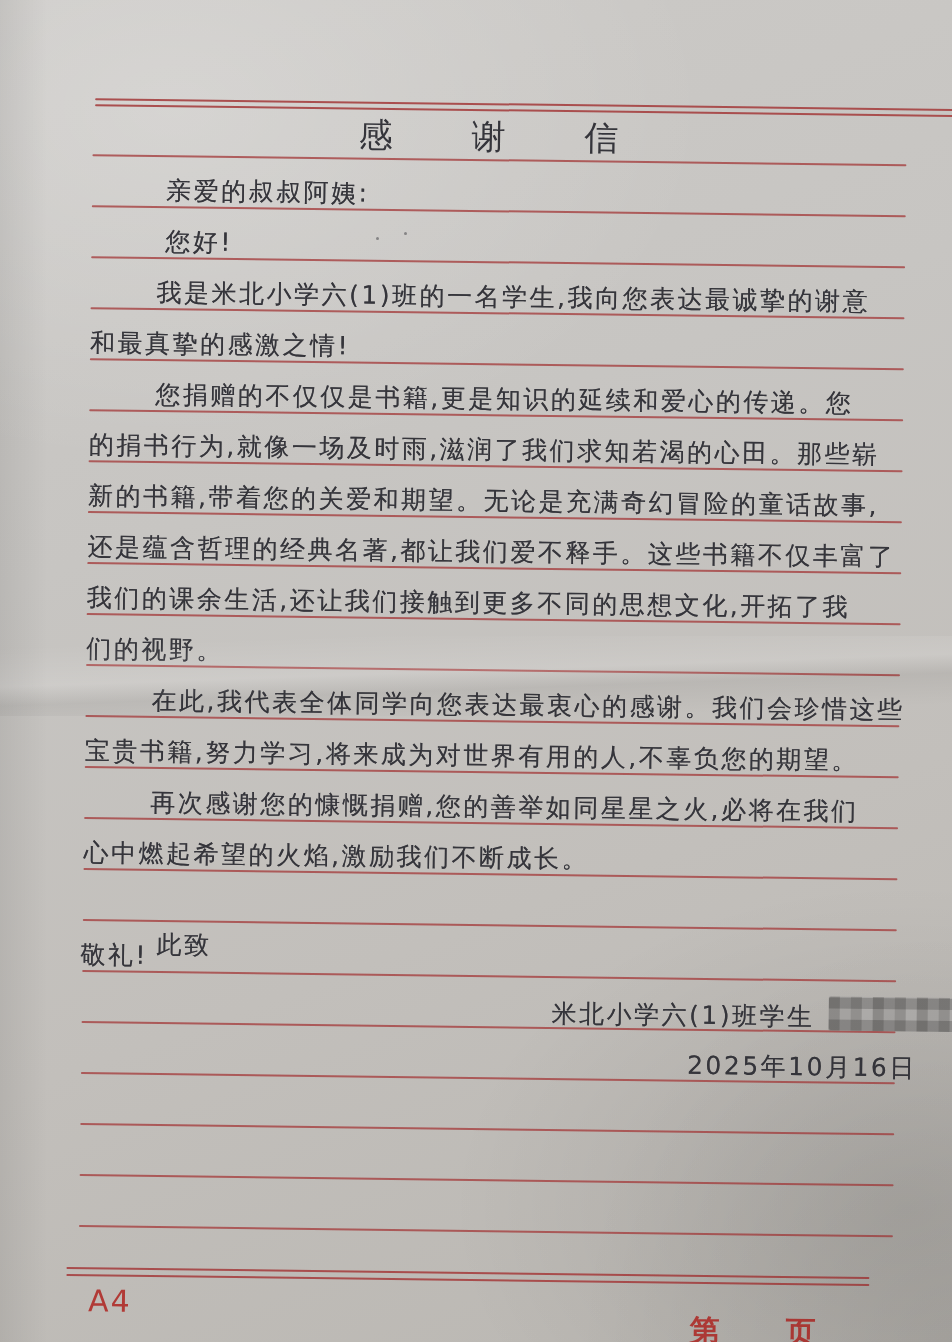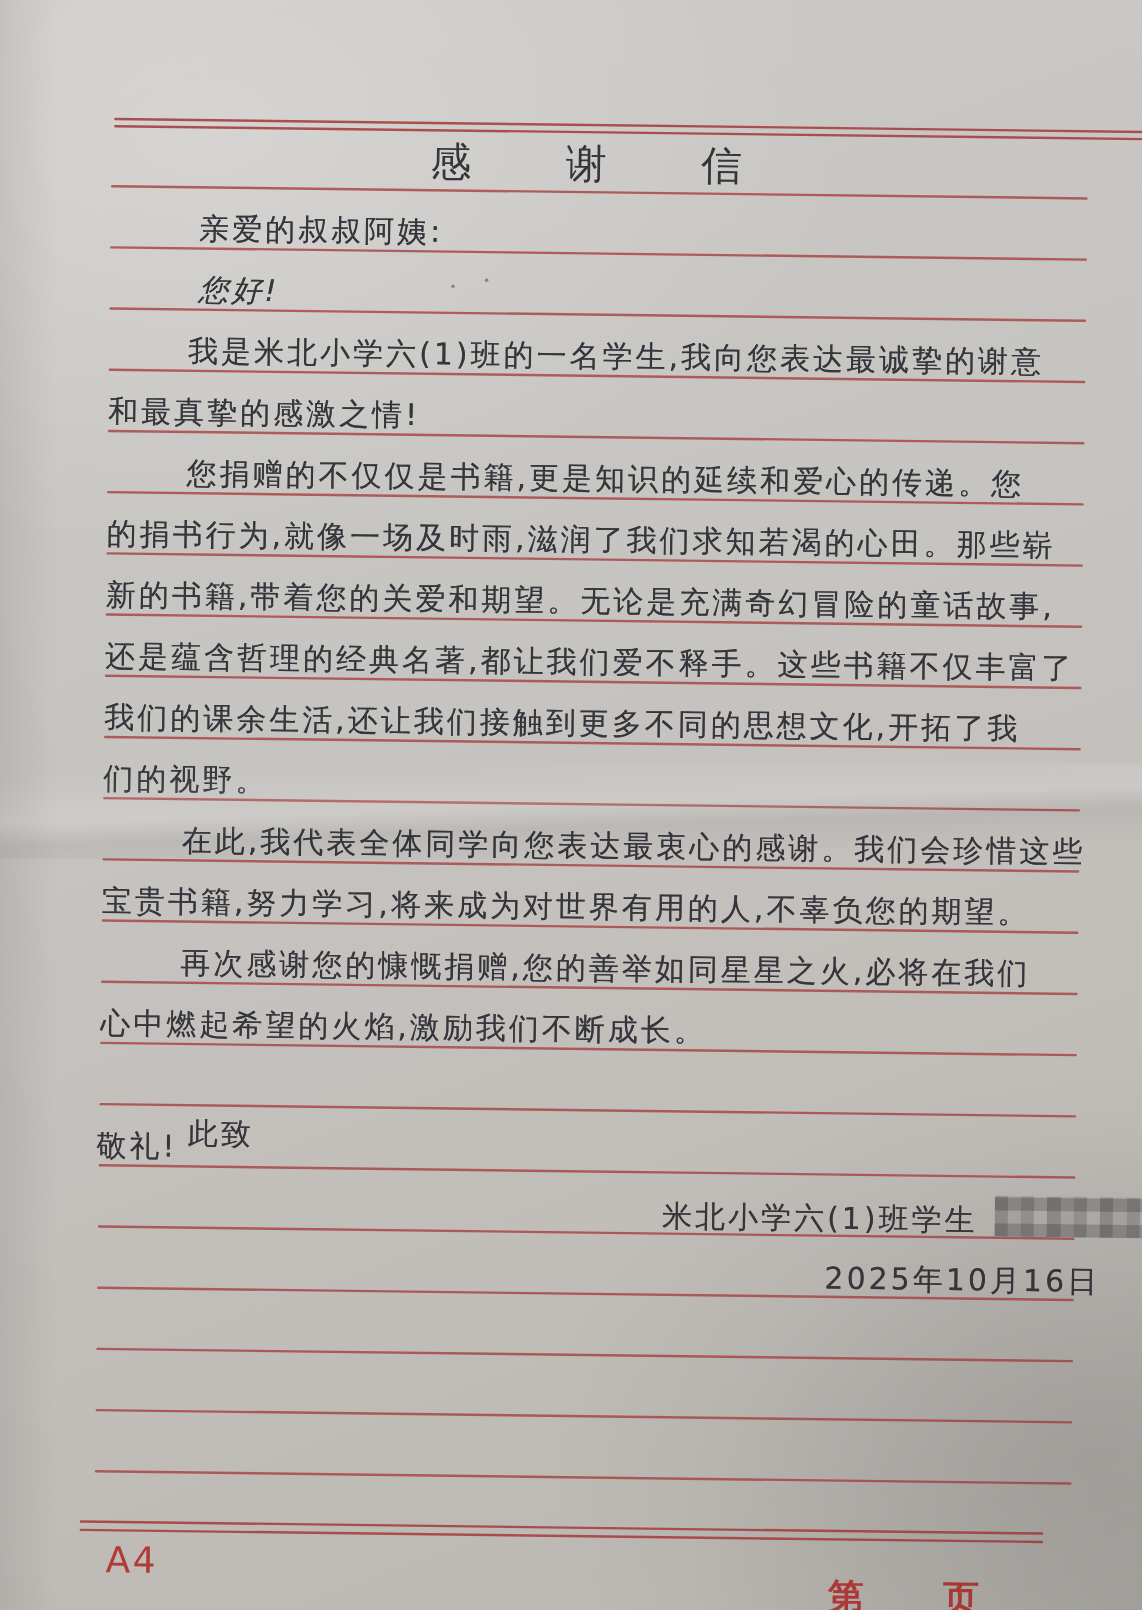--- a/index.html
+++ b/index.html
@@ -77,21 +77,21 @@
         <div class="rule" style="top: 1179px; left: 86px; width: 814px; background: rgb(166, 67, 67);"></div>
         <div class="rule" style="top: 1230px; left: 86px; width: 814px; background: rgb(166, 67, 67);"></div>
         <div class="rule double" style="top: 1272px; left: 74px; width: 803px; background: rgb(166, 67, 67);"></div>
         <div class="rule double" style="top: 1279px; left: 74px; width: 803px; background: rgb(166, 67, 67);"></div>
       </div>
 
     <div class="title-row" id="title" style="left: 352px; top: 114px; color: rgb(53, 53, 59);">感 谢 信</div>
 
     <div id="rows">
         <div class="hand-row" style="left: 160px; top: 166px; color: rgb(53, 53, 59);">亲爱的叔叔阿姨:</div>
-        <div class="hand-row" style="left: 160px; top: 217px; color: rgb(53, 53, 59); font-style: italic;">您好!</div>
+        <div class="hand-row" style="left: 160px; top: 217px; color: rgb(53, 53, 59);">您好!</div>
         <div class="hand-row" style="left: 152px; top: 268px; color: rgb(53, 53, 59);">我是米北小学六(1)班的一名学生,我向您表达最诚挚的谢意</div>
         <div class="hand-row" style="left: 86px; top: 319px; color: rgb(53, 53, 59);">和最真挚的感激之情!</div>
         <div class="hand-row" style="left: 152px; top: 370px; color: rgb(53, 53, 59);">您捐赠的不仅仅是书籍,更是知识的延续和爱心的传递。您</div>
         <div class="hand-row" style="left: 86px; top: 421px; color: rgb(53, 53, 59);">的捐书行为,就像一场及时雨,滋润了我们求知若渴的心田。那些崭</div>
         <div class="hand-row" style="left: 86px; top: 472px; color: rgb(53, 53, 59);">新的书籍,带着您的关爱和期望。无论是充满奇幻冒险的童话故事,</div>
         <div class="hand-row" style="left: 86px; top: 523px; color: rgb(53, 53, 59);">还是蕴含哲理的经典名著,都让我们爱不释手。这些书籍不仅丰富了</div>
         <div class="hand-row" style="left: 86px; top: 574px; color: rgb(53, 53, 59);">我们的课余生活,还让我们接触到更多不同的思想文化,开拓了我</div>
         <div class="hand-row" style="left: 86px; top: 625px; color: rgb(53, 53, 59);">们的视野。</div>
         <div class="hand-row" style="left: 152px; top: 676px; color: rgb(53, 53, 59);">在此,我代表全体同学向您表达最衷心的感谢。我们会珍惜这些</div>
         <div class="hand-row" style="left: 86px; top: 727px; color: rgb(53, 53, 59);">宝贵书籍,努力学习,将来成为对世界有用的人,不辜负您的期望。</div>

